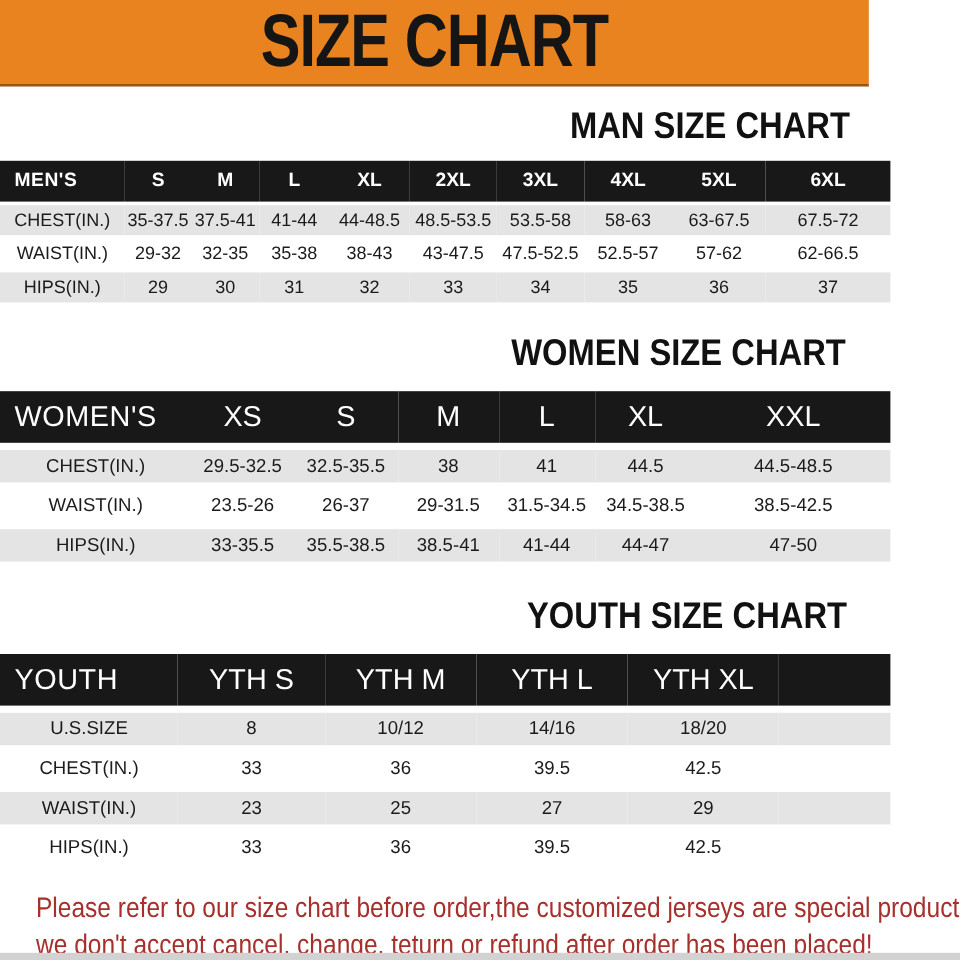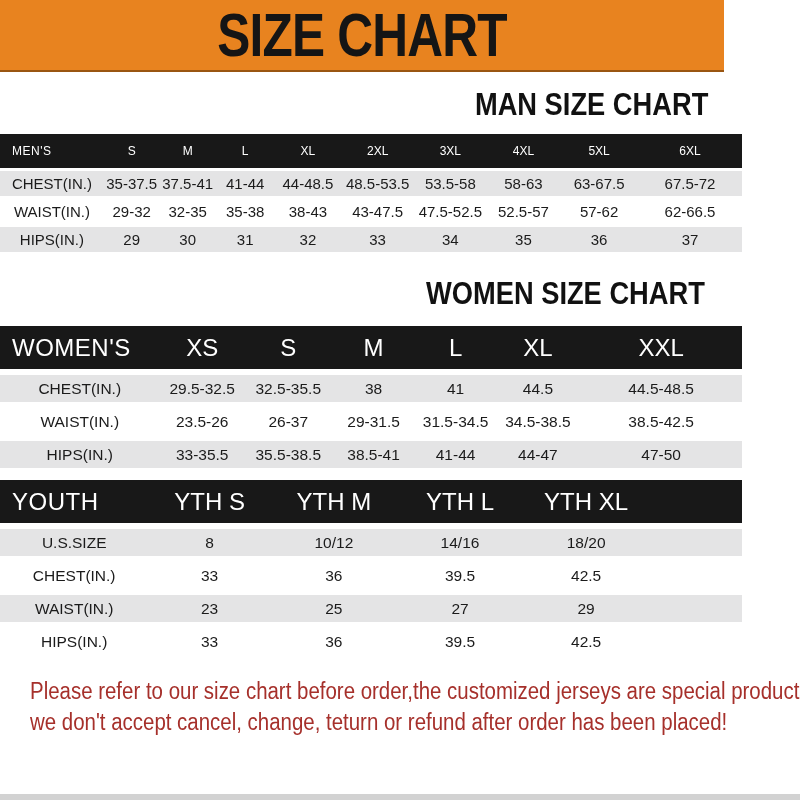--- a/index.html
+++ b/index.html
@@ -52,21 +52,21 @@
   }
   table.men{border-spacing:0 3px;}
   table.women,table.youth{border-spacing:0 6px;}
   .size-table th,.size-table td{
     text-align:center;vertical-align:middle;
     padding:0;overflow:hidden;white-space:nowrap;
   }
   .size-table tr.head th{
     background:var(--header-bar-bg);
     color:#fff;height:34px;
-    font-size:12px;font-weight:400;
+    font-size:16px;font-weight:700;
   }
   table.women tr.head th,table.youth tr.head th{height:43px;font-size:24px;font-weight:400;}
   .size-table th.corner{
     text-align:left;padding-left:12px;
     font-size:25px;font-weight:700;letter-spacing:0.5px;
   }
   table.women th.corner,table.youth th.corner{font-size:24px;font-weight:700;}
   .size-table td{height:25px;font-size:15px;color:#1b1b1b;}
   table.women td,table.youth td{height:27px;font-size:15.5px;}
   tr.gray td{background:var(--row-gray);}
@@ -214,20 +214,23 @@
       <td>33-35.5</td>
       <td>35.5-38.5</td>
       <td>38.5-41</td>
       <td>41-44</td>
       <td>44-47</td>
       <td>47-50</td>
     </tr>
   </tbody>
     </table>
 
+  <div class="section-heading" style="margin-top:22px;">
+    <span>YOUTH SIZE CHART</span>
+  </div>
 
   <table class="size-table youth">
     <colgroup>
       <col style="width:20%">
         <col style="width:16.5%">
         <col style="width:17%">
         <col style="width:17%">
       <col style="width:17%">
         <col style="width:12.5%">
     </colgroup>

